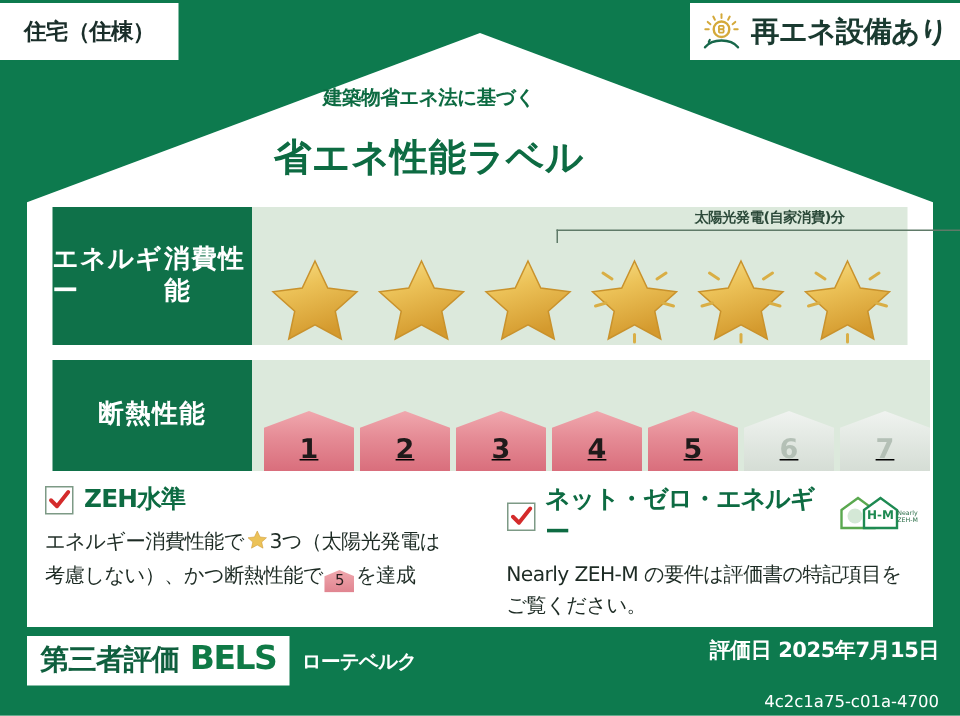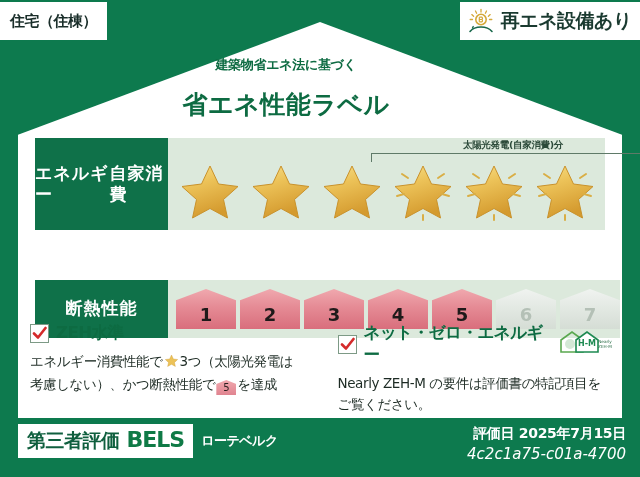--- a/index.html
+++ b/index.html
@@ -28,21 +28,21 @@
     height: 396px;
     background: #ffffff;
     clip-path: polygon(0% 28.5%, 50% 0%, 100% 28.5%, 100% 100%, 0% 100%);
   }
 
   
   .chip-type {
     position: absolute;
     left: 0px;
     top: 2px;
-    width: 107px;
+    width: 119px;
     height: 38px;
     background: #ffffff;
     display: flex;
     align-items: center;
     justify-content: center;
     font-size: 15px;
     font-weight: 700;
     color: #1a2e2a;
     letter-spacing: -0.5px;
   }
@@ -92,42 +92,43 @@
 
   
   .perf-row {
     position: absolute;
     left: 35px;
     width: 570px;
     display: flex;
     align-items: stretch;
   }
   #row-energy { top: 138px; height: 92px; }
-  #row-insul  { top: 240px; height: 58px; margin-top: 40px; }
+  #row-insul  { top: 240px; height: 74px; }
 
   .perf-label {
     width: 133px;
     flex: 0 0 133px;
     background: #0f7149;
     color: #ffffff;
     display: flex;
     flex-direction: row;
     align-items: center;
     justify-content: center;
     font-size: 17px;
     font-weight: 700;
     line-height: 1.25;
     letter-spacing: 1px;
   }
   .perf-value {
     flex: 1 1 auto;
     background: #dce9dc;
     position: relative;
     display: flex;
-    align-items: center;
+    align-items: flex-end;
+    text-decoration: underline;
   }
 
   
   .stars-area {
     display: flex;
     align-items: center;
     gap: 3px;
     padding-left: 8px;
     margin-top: 14px;
   }
@@ -275,22 +276,22 @@
     text-align: center;
   }
   .footer-right {
     position: absolute;
     right: 14px;
     top: 425px;
     text-align: right;
     color: #ffffff;
   }
   .eval-date { font-size: 14px; font-weight: 700; letter-spacing: -0.3px; }
-  .eval-id   { font-size: 15px; font-weight: 400; margin-top: 2px; letter-spacing: 0px;
-               font-family: "DejaVu Sans", "Liberation Sans", sans-serif; font-style: italic; }
+  .eval-id   { font-size: 11px; font-weight: 400; margin-top: 18px; letter-spacing: 0px;
+               font-family: "DejaVu Sans", "Liberation Sans", sans-serif; }
 </style>
 </head>
 <body>
 
 <div id="label-root">
 
   <div class="house-white"></div>
 
   <div class="chip-type">
     <span>住宅（住棟）</span>
@@ -318,21 +319,21 @@
   </div>
 
   <div class="title-wrap">
     <div class="title-sub">建築物省エネ法に基づく</div>
     <div class="title-main">省エネ性能ラベル</div>
   </div>
 
   <div class="perf-row" id="row-energy">
     <div class="perf-label">
       <span>エネルギー</span>
-      <span>自家消費</span>
+      <span>消費性能</span>
     </div>
     <div class="perf-value">
 
       <div class="solar-note">太陽光発電(自家消費)分</div>
       <div class="solar-bracket"></div>
 
       <div class="stars-area">
 
         <div class="star-cell">
           <svg class="star-svg" viewBox="0 0 68 62">

